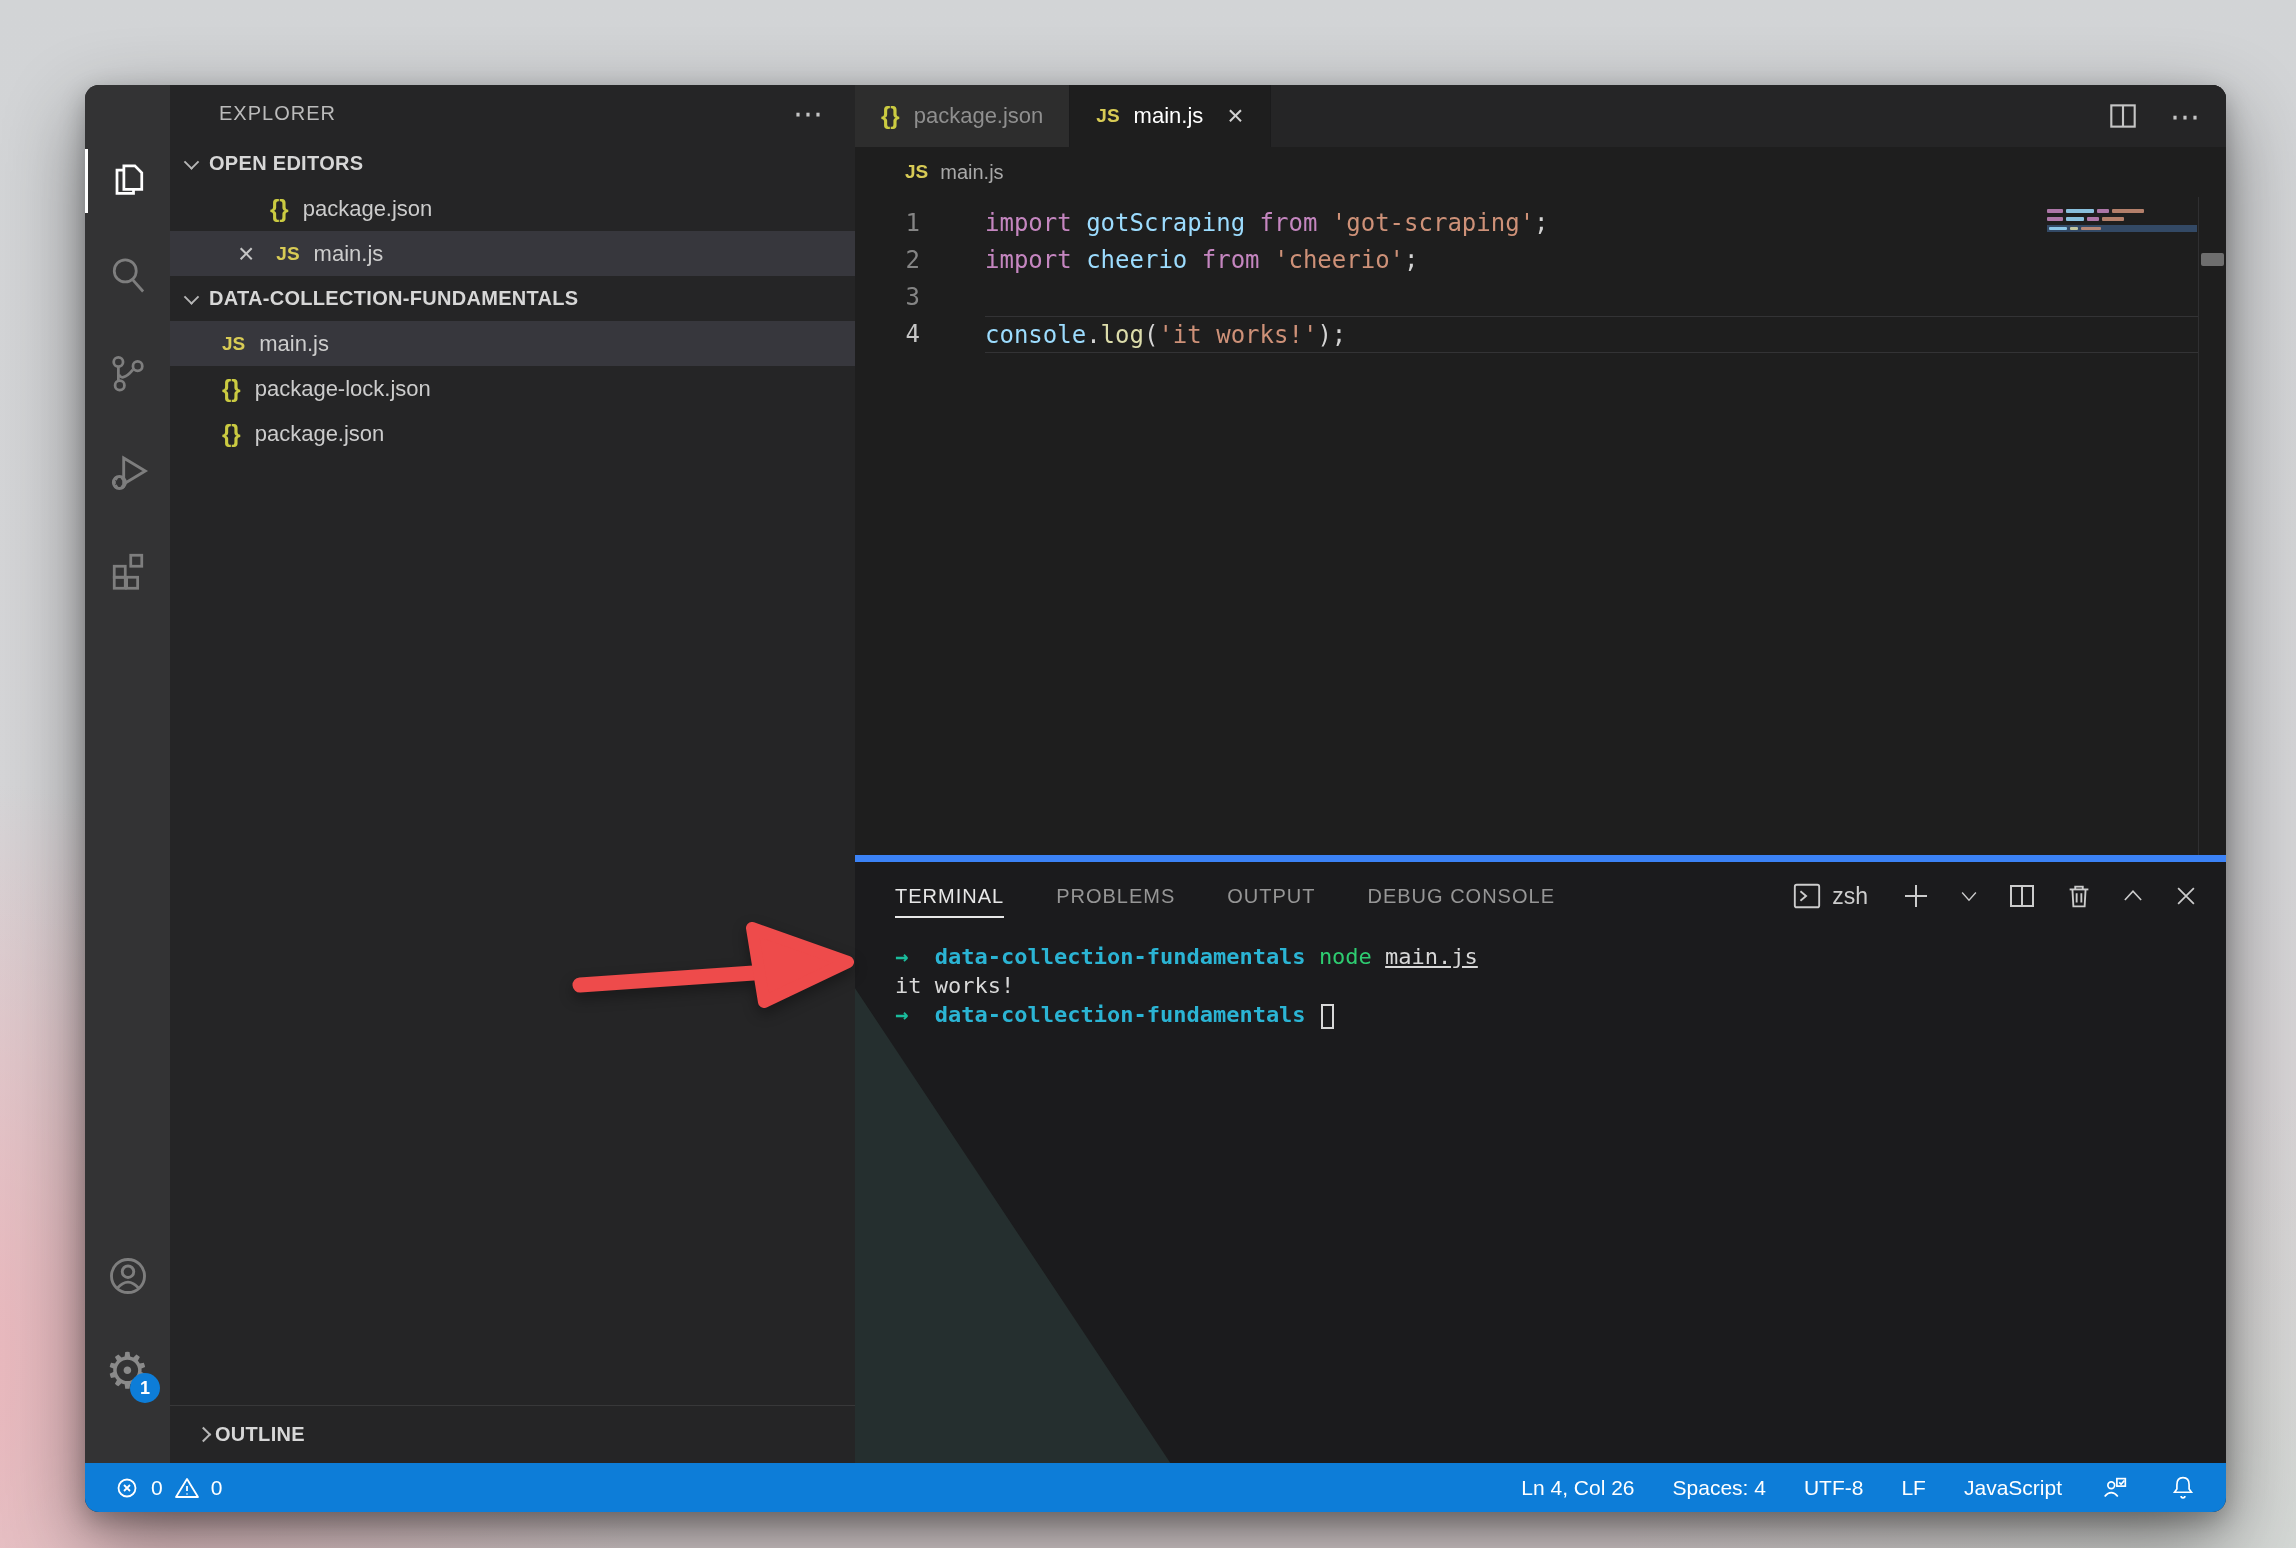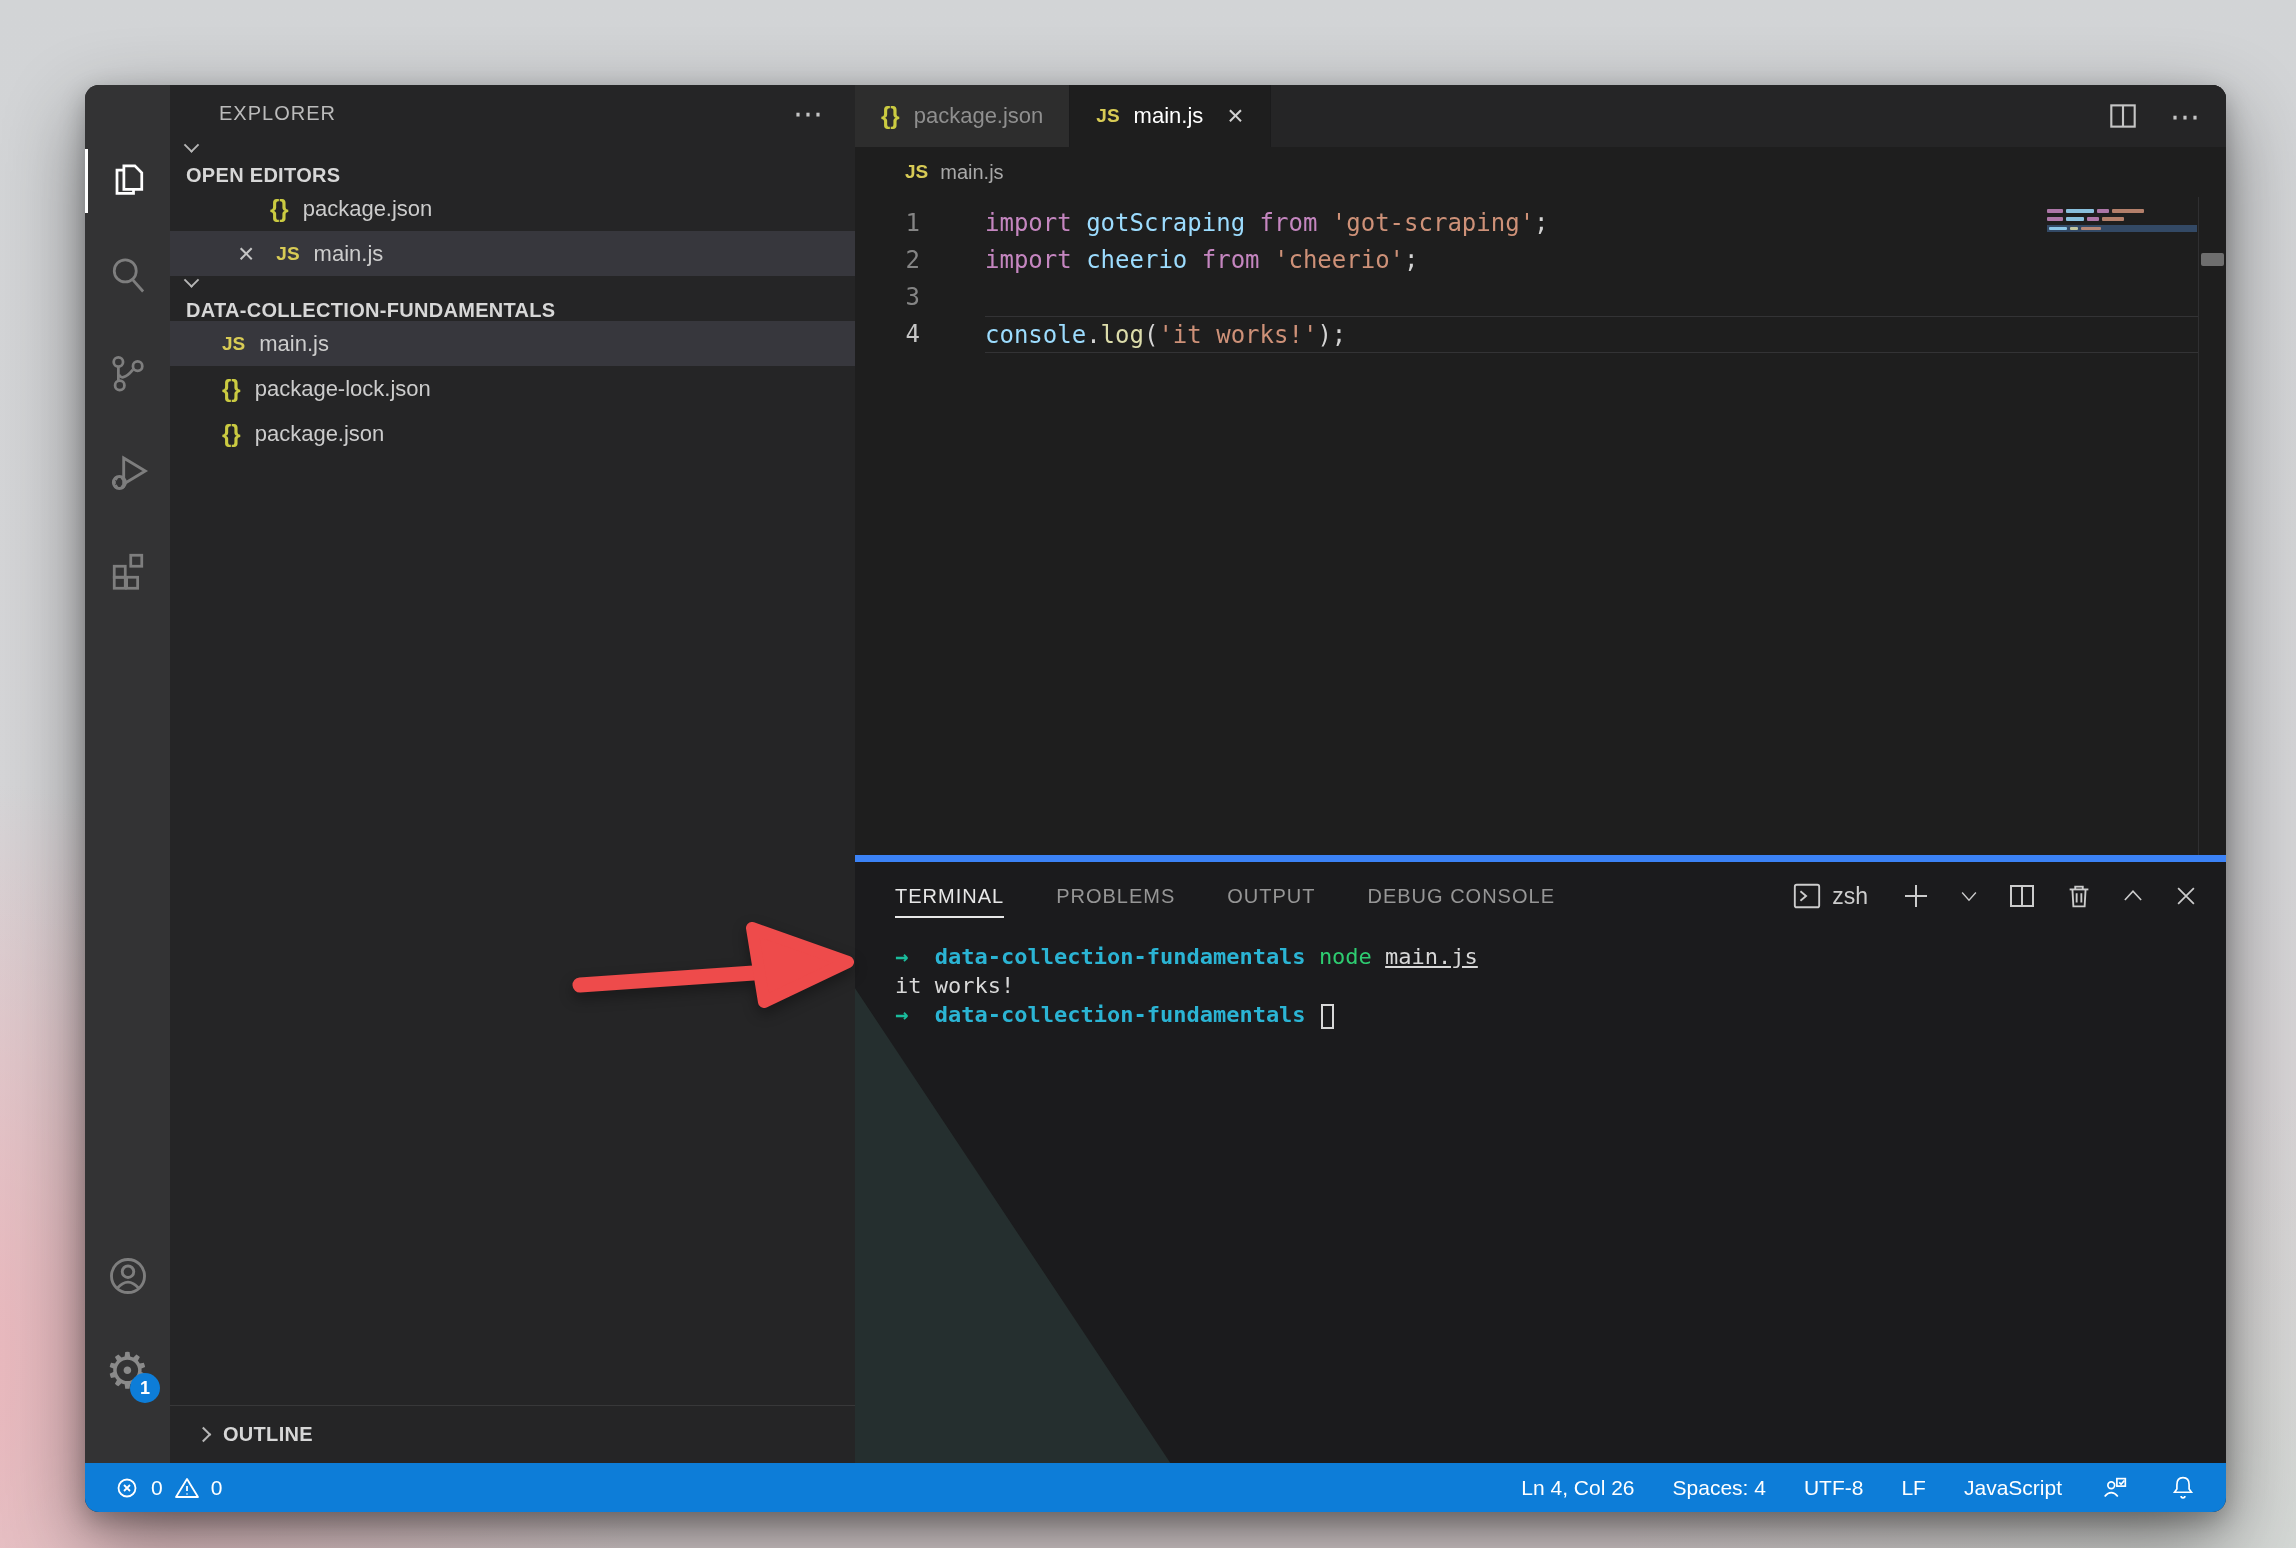--- a/index.html
+++ b/index.html
@@ -33,33 +33,33 @@
   .gear-glyph { font-size:50px; line-height:1; color:#8a8a8a; font-family:"DejaVu Sans", sans-serif; }
   .badge { position:absolute; right:10px; bottom:6px; min-width:30px; height:30px; border-radius:15px;
     background:var(--c-accent); color:#fff; font-size:18px; font-weight:bold;
     display:flex; align-items:center; justify-content:center; }
   
   .sidebar { flex:none; width:685px; background:#252526; color:#cccccc; position:relative; overflow:hidden; }
   .sb-header { height:56px; display:flex; align-items:center; padding:0 30px 0 49px; color:#bbbbbb;
     font-size:20px; letter-spacing:1px; }
   .sb-header .spacer { flex:1; }
   .more-icon { color:#c5c5c5; font-size:30px; letter-spacing:2px; cursor:default; }
-  .section-head { height:45px; display:flex; align-items:flex-start; gap:12px; padding-left:16px;
-    font-weight:bold; font-size:20px; color:#d7d7d7; letter-spacing:0.3px;flex-direction:column; }
+  .section-head { height:45px; display:flex; align-items:center; gap:12px; padding-left:16px;
+    font-weight:bold; font-size:20px; color:#d7d7d7; letter-spacing:0.3px; }
   .row { height:45px; display:flex; align-items:center; font-size:22px; color:#cccccc; white-space:nowrap; }
   .row.selected { background:#37373d; }
   .chev { width:11px; height:11px; border-right:2px solid #b6b6b6; border-bottom:2px solid #b6b6b6; flex:none; }
   .chev.down { transform:rotate(45deg) translate(-1px,-1px); }
   .chev.right { transform:rotate(-45deg); }
   .ficon { flex:none; font-weight:bold; }
   .js-badge { color:var(--c-jsicon); font-size:19px; font-weight:bold; font-family:"Liberation Sans",sans-serif; }
   .json-badge { color:var(--c-jsonicon); font-size:24px; font-weight:bold; }
   .close-glyph { color:#c5c5c5; font-size:28px; line-height:1; }
   .outline-foot { position:absolute; left:0; right:0; bottom:0; height:58px; border-top:1px solid rgba(255,255,255,0.09);
-    display:flex; align-items:center; gap:14px; padding-left:28px; font-weight:bold; font-size:20px; color:#d7d7d7; letter-spacing:0.3px;}
+    display:flex; align-items:center; gap:6px; padding-left:28px; font-weight:bold; font-size:20px; color:#d7d7d7; letter-spacing:0.3px;}
   
   .editor-region { flex:1; min-width:0; display:flex; flex-direction:column; background:#1e1e1e; }
   .tabbar { flex:none; height:62px; background:#252526; display:flex; align-items:stretch; position:relative; }
   .tab { display:flex; align-items:center; gap:14px; padding:0 26px; font-size:22px; border-right:1px solid #1b1b1c; }
   .tab.inactive { background:#2d2d2d; color:#8f8f8f; }
   .tab.active { background:#1e1e1e; color:#ffffff; }
   .tab .tab-close { color:#d0d0d0; font-size:28px; line-height:1; margin-left:10px; }
   .tab-actions { position:absolute; right:24px; top:0; height:62px; display:flex; align-items:center; gap:30px; color:#c5c5c5; }
   .tab-actions svg { stroke:currentColor; fill:none; stroke-width:2; }
   .breadcrumb { flex:none; height:50px; display:flex; align-items:center; gap:12px; padding-left:50px;

